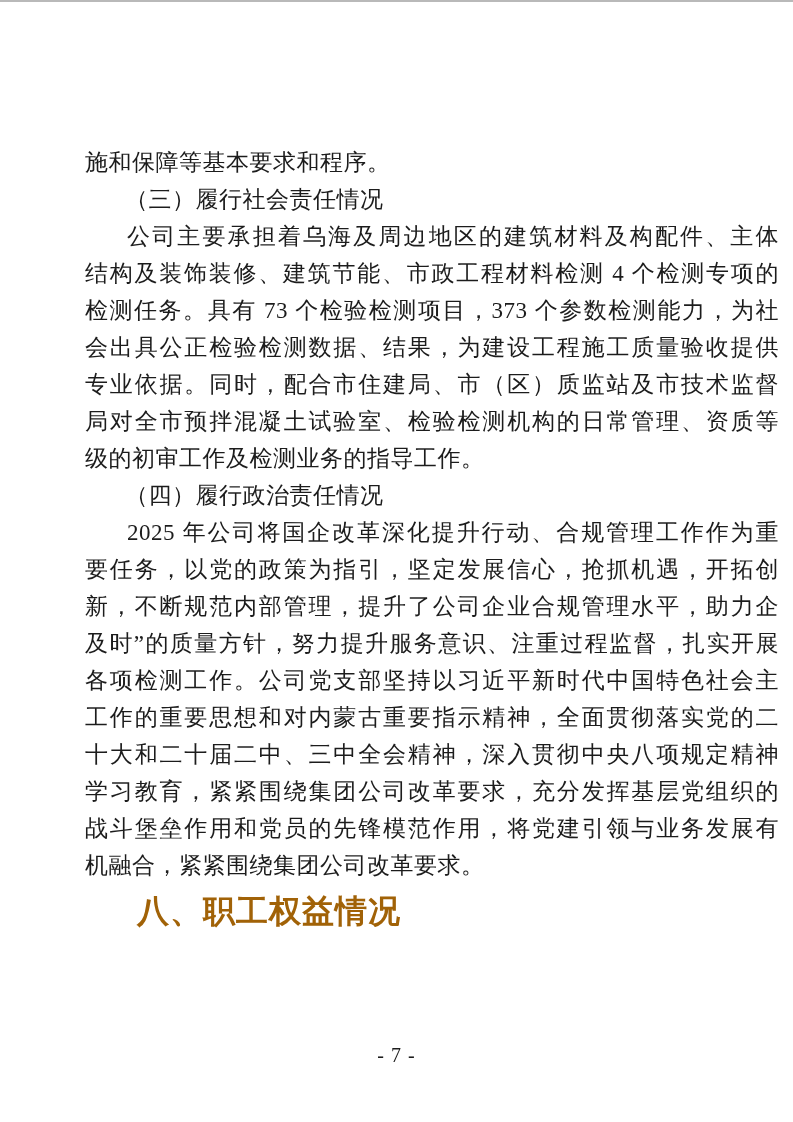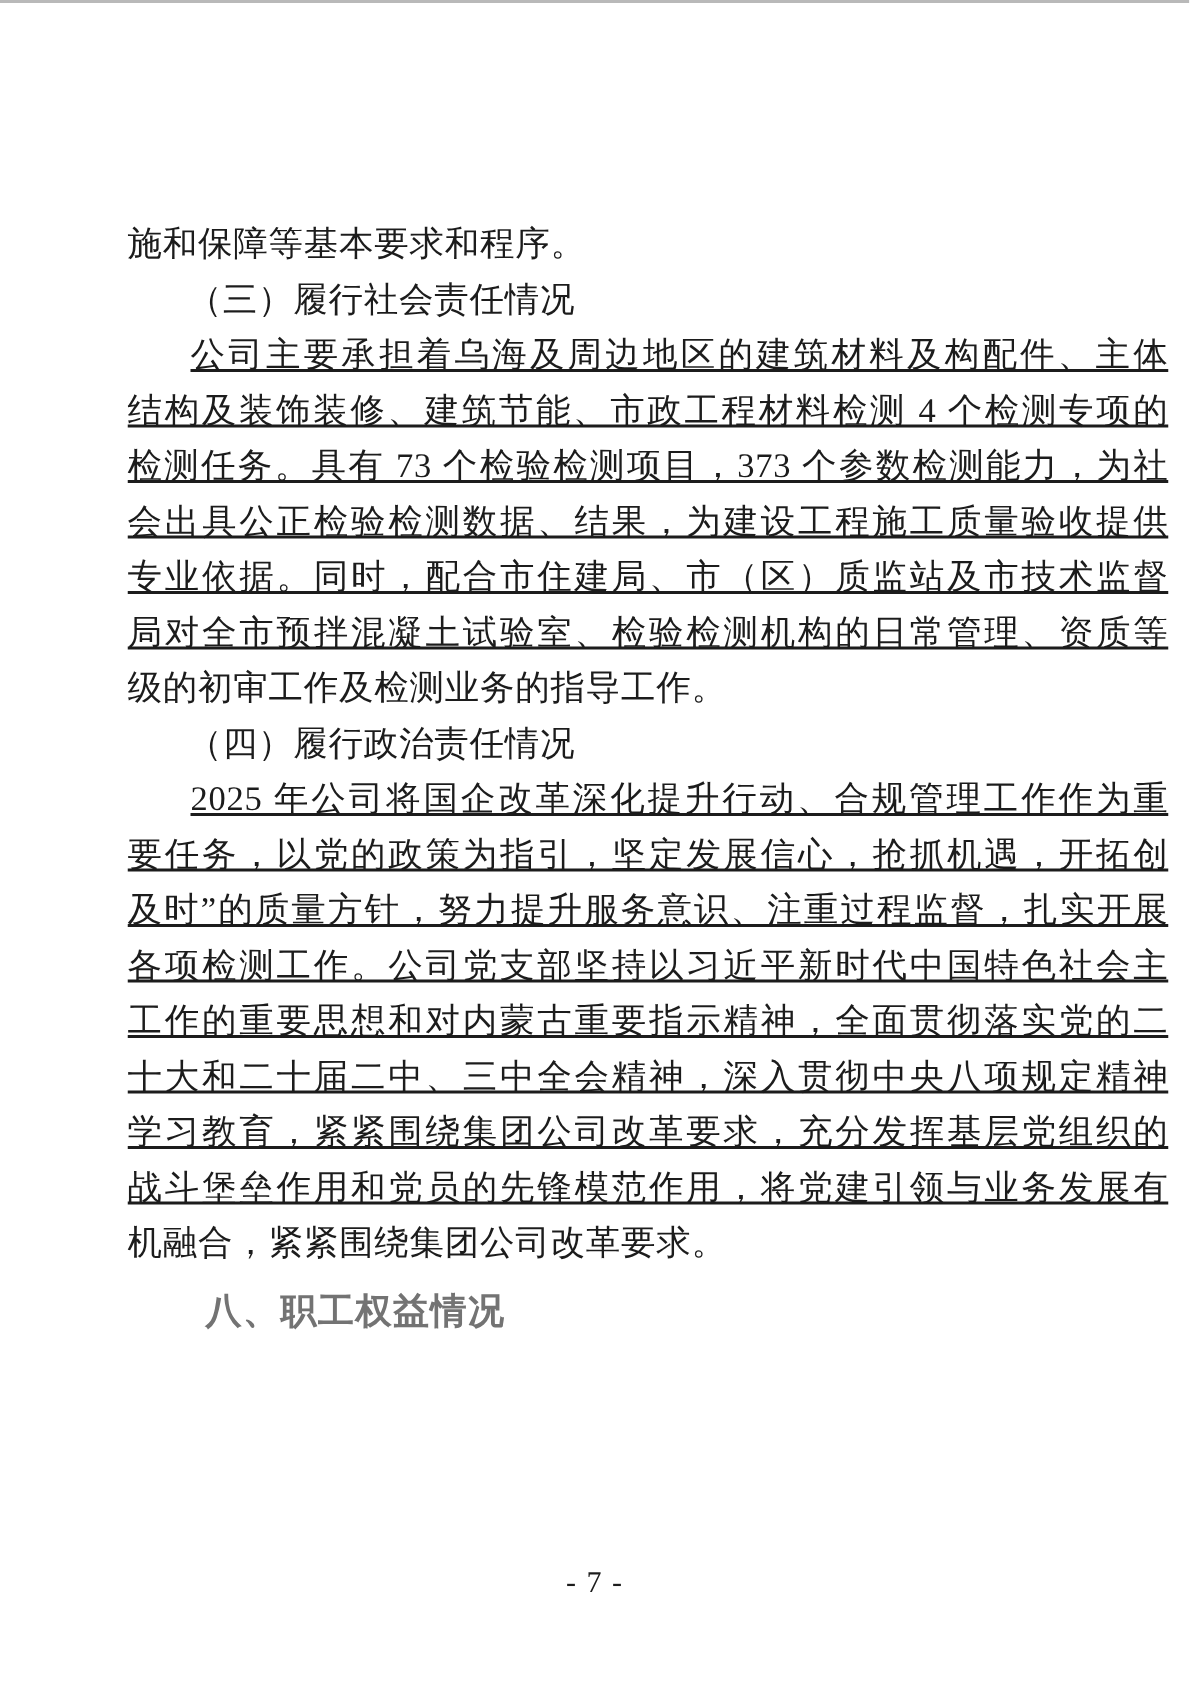--- a/index.html
+++ b/index.html
@@ -34,38 +34,37 @@
     font-size: 23px;
     letter-spacing: 0.5px;
     text-align: left;
     overflow: hidden;
   }
 
   
   .just {
     text-align: justify;
     text-align-last: justify;
-    text-decoration: underline;
   }
 
   
   .indent { text-indent: 42px; }
 
   
   .sub-heading { text-indent: 40px; }
 
   
   .major-heading {
     text-indent: 52px;
     margin-top: 9px;
     font-family: "Liberation Sans", "DejaVu Sans", sans-serif;
     font-weight: bold;
-    font-size: 24px;
+    font-size: 32px;
     letter-spacing: 1px;
-    color: #737373;
+    color: #a16207;
   }
 
   .footer {
     position: absolute;
     top: 1040px;
     left: 0;
     width: 793px;
     height: 30px;
     line-height: 30px;
     text-align: center;
@@ -86,20 +85,21 @@
     <div class="line indent just">公司主要承担着乌海及周边地区的建筑材料及构配件、主体</div>
     <div class="line just">结构及装饰装修、建筑节能、市政工程材料检测 4 个检测专项的</div>
     <div class="line just">检测任务。具有 73 个检验检测项目，373 个参数检测能力，为社</div>
     <div class="line just">会出具公正检验检测数据、结果，为建设工程施工质量验收提供</div>
     <div class="line just">专业依据。同时，配合市住建局、市（区）质监站及市技术监督</div>
     <div class="line just">局对全市预拌混凝土试验室、检验检测机构的日常管理、资质等</div>
     <div class="line">级的初审工作及检测业务的指导工作。</div>
     <div class="line sub-heading">（四）履行政治责任情况</div>
     <div class="line indent just">2025 年公司将国企改革深化提升行动、合规管理工作作为重</div>
     <div class="line just">要任务，以党的政策为指引，坚定发展信心，抢抓机遇，开拓创</div>
+    <div class="line just">新，不断规范内部管理，提升了公司企业合规管理水平，助力企</div>
     <div class="line just">及时”的质量方针，努力提升服务意识、注重过程监督，扎实开展</div>
     <div class="line just">各项检测工作。公司党支部坚持以习近平新时代中国特色社会主</div>
     <div class="line just">工作的重要思想和对内蒙古重要指示精神，全面贯彻落实党的二</div>
     <div class="line just">十大和二十届二中、三中全会精神，深入贯彻中央八项规定精神</div>
     <div class="line just">学习教育，紧紧围绕集团公司改革要求，充分发挥基层党组织的</div>
     <div class="line just">战斗堡垒作用和党员的先锋模范作用，将党建引领与业务发展有</div>
     <div class="line">机融合，紧紧围绕集团公司改革要求。</div>
     <div class="line major-heading">八、职工权益情况</div>
   </div>
 

